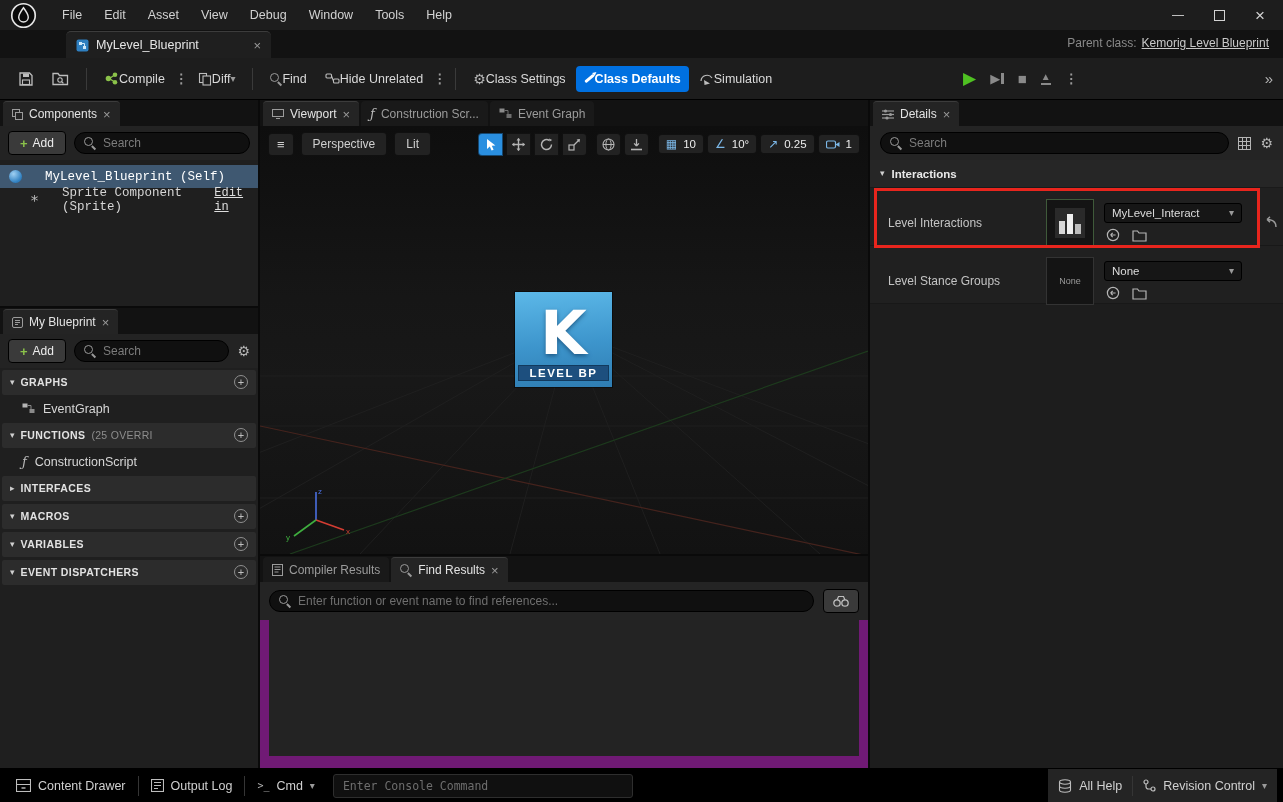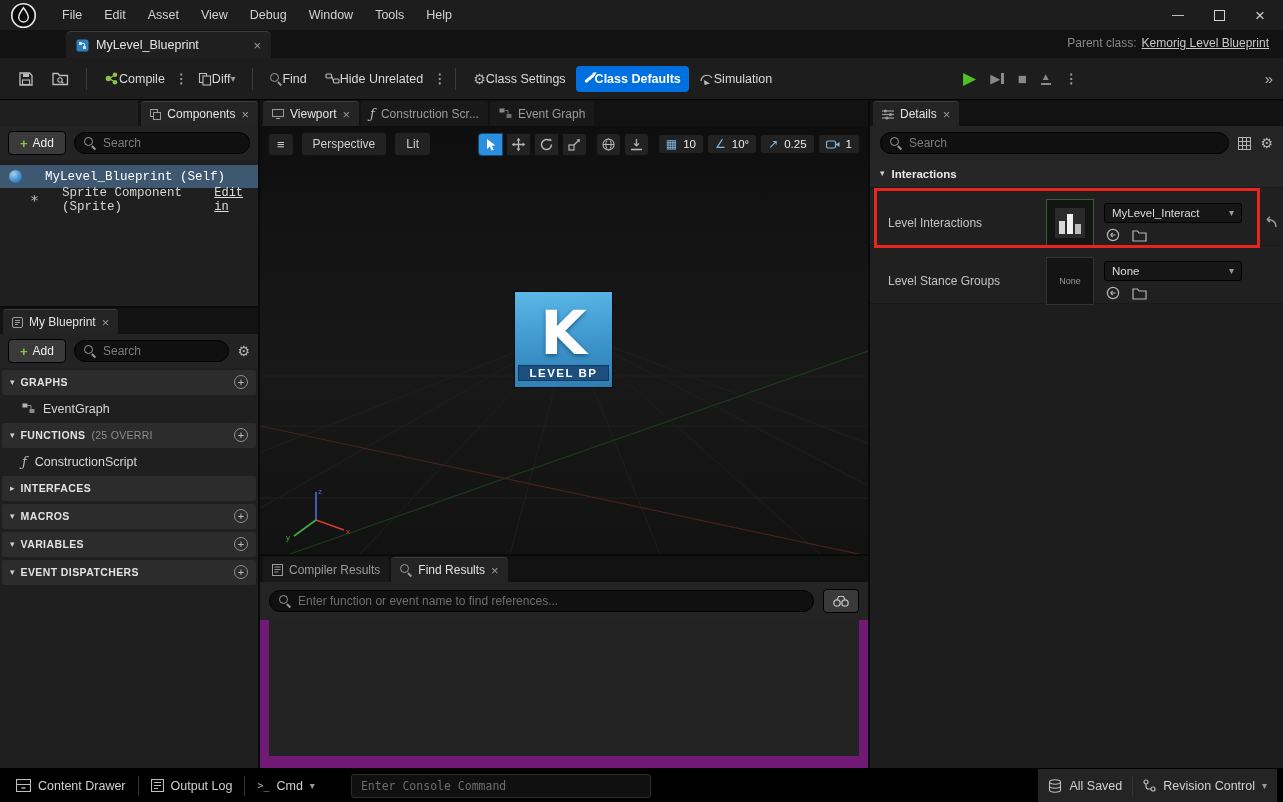--- a/index.html
+++ b/index.html
@@ -75,21 +75,21 @@
   .left{width:258px;display:flex;flex-direction:column;gap:2px;flex:0 0 auto;min-height:0;}
   .center{width:608px;display:flex;flex-direction:column;flex:0 0 auto;min-height:0;}
   .right{flex:1;background:#1d1d1d;display:flex;flex-direction:column;position:relative;min-height:0;}
 
   .ptabs{height:26px;background:#121212;display:flex;align-items:flex-end;gap:2px;padding-left:3px;flex:0 0 auto;}
   .ptab{height:25px;display:flex;align-items:center;gap:6px;padding:0 9px;background:#191919;
         color:#9b9b9b;border-radius:4px 4px 0 0;font-size:12px;white-space:nowrap;}
   .ptab.active{background:var(--bg3);color:#e3e3e3;border-top:1px solid #3c3c3c;}
 
   
-  .components{height:206px;display:flex;flex-direction:column;background:#1f1f1f;align-items:flex-end;}
+  .components{height:206px;display:flex;flex-direction:column;background:#1f1f1f;}
   .addrow{display:flex;align-items:center;gap:8px;padding:5px 8px;background:#232323;flex:0 0 auto;}
   .add-btn{display:flex;align-items:center;gap:5px;background:#3a3a3a;border:1px solid #000;
            border-radius:4px;padding:4px 11px;color:#ededed;flex:0 0 auto;}
   .add-plus{color:var(--green);font-weight:bold;font-size:13px;line-height:1;}
   .tree{padding-top:5px;flex:1;}
   .trow{display:flex;align-items:center;gap:23px;height:23px;padding:0 9px;font-size:12.5px;color:#d6d6d6;font-family:Liberation Mono, monospace;}
   .trow.selected{background:var(--sel);color:#fff;}
   .trow.child{padding-left:30px;}
   .edit-link{margin-left:auto;text-decoration:underline;color:#dedede;font-size:12px;}
   .bp-dot{width:13px;height:13px;border-radius:50%;
@@ -168,21 +168,21 @@
   .annotation{position:absolute;left:4px;top:88px;width:386px;height:60px;border:3px solid var(--red);
               z-index:6;pointer-events:none;}
   .reset-col{position:absolute;right:5px;top:116px;z-index:7;}
 
   
   .statusbar{height:34px;background:#000000;border-top:1px solid #000;display:flex;align-items:center;
              padding:0 6px;gap:2px;flex:0 0 auto;}
   .sb-item{display:flex;align-items:center;gap:7px;color:#d0d0d0;padding:0 10px;font-size:12.5px;height:100%;}
   .sb-sep{width:1px;height:20px;background:#353535;}
   .console{width:300px;display:flex;align-items:center;background:var(--input);
-           border:1px solid #2e2e2e;border-radius:3px;padding:4px 9px;margin-left:24px;}
+           border:1px solid #2e2e2e;border-radius:3px;padding:4px 9px;margin-left:6px;}
   .console input{font-family:"DejaVu Sans Mono",monospace;font-size:11.5px;color:#9a9a9a;
                  background:transparent;border:0;outline:0;width:100%;}
   .console input::placeholder{color:#6e6e6e;}
   .sb-right{margin-left:auto;display:flex;align-items:center;height:100%;background:#242424;}
   .cmd-ic{font-family:"DejaVu Sans Mono",monospace;font-size:10px;color:#b5b5b5;}
 </style>
 </head>
 <body>
 
 <div class="app">
@@ -736,21 +736,21 @@
     </span>
     <span class="sb-right">
       <span class="sb-item">
         <span class="icon">
           <svg width="14" height="14" viewBox="0 0 14 14">
               <ellipse cx="7" cy="3" rx="5.5" ry="2.2" fill="none" stroke="#bdbdbd" stroke-width="1.1"></ellipse>
               <path d="M1.5 3 v8 c0 1.2 2.5 2.2 5.5 2.2 s5.5 -1 5.5 -2.2 v-8" fill="none" stroke="#bdbdbd" stroke-width="1.1"></path>
               <path d="M1.5 7 c0 1.2 2.5 2.2 5.5 2.2 s5.5 -1 5.5 -2.2" fill="none" stroke="#bdbdbd" stroke-width="1.1"></path>
             </svg>
         </span>
-        <span>All Saved</span>
+        <span>All Help</span>
       </span>
       <span class="sb-sep"></span>
       <span class="sb-item">
         <span class="icon">
           <svg width="13" height="13" viewBox="0 0 13 13">
               <circle cx="3" cy="3" r="2" fill="none" stroke="#bdbdbd" stroke-width="1.2"></circle>
               <circle cx="10" cy="10" r="2" fill="none" stroke="#bdbdbd" stroke-width="1.2"></circle>
               <path d="M3 5 v2.5 a2.5 2.5 0 0 0 2.5 2.5 H8" fill="none" stroke="#bdbdbd" stroke-width="1.2"></path>
             </svg>
         </span>

